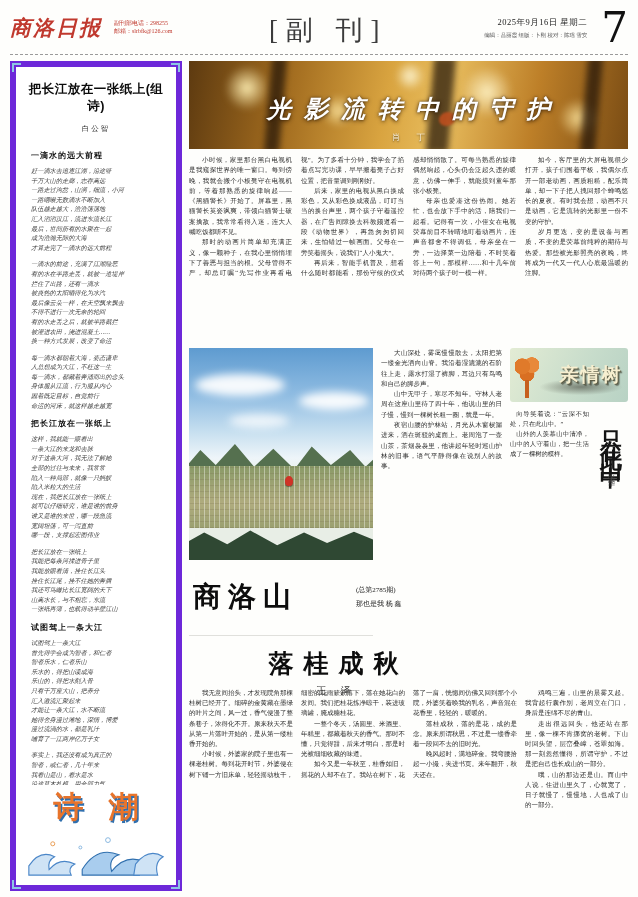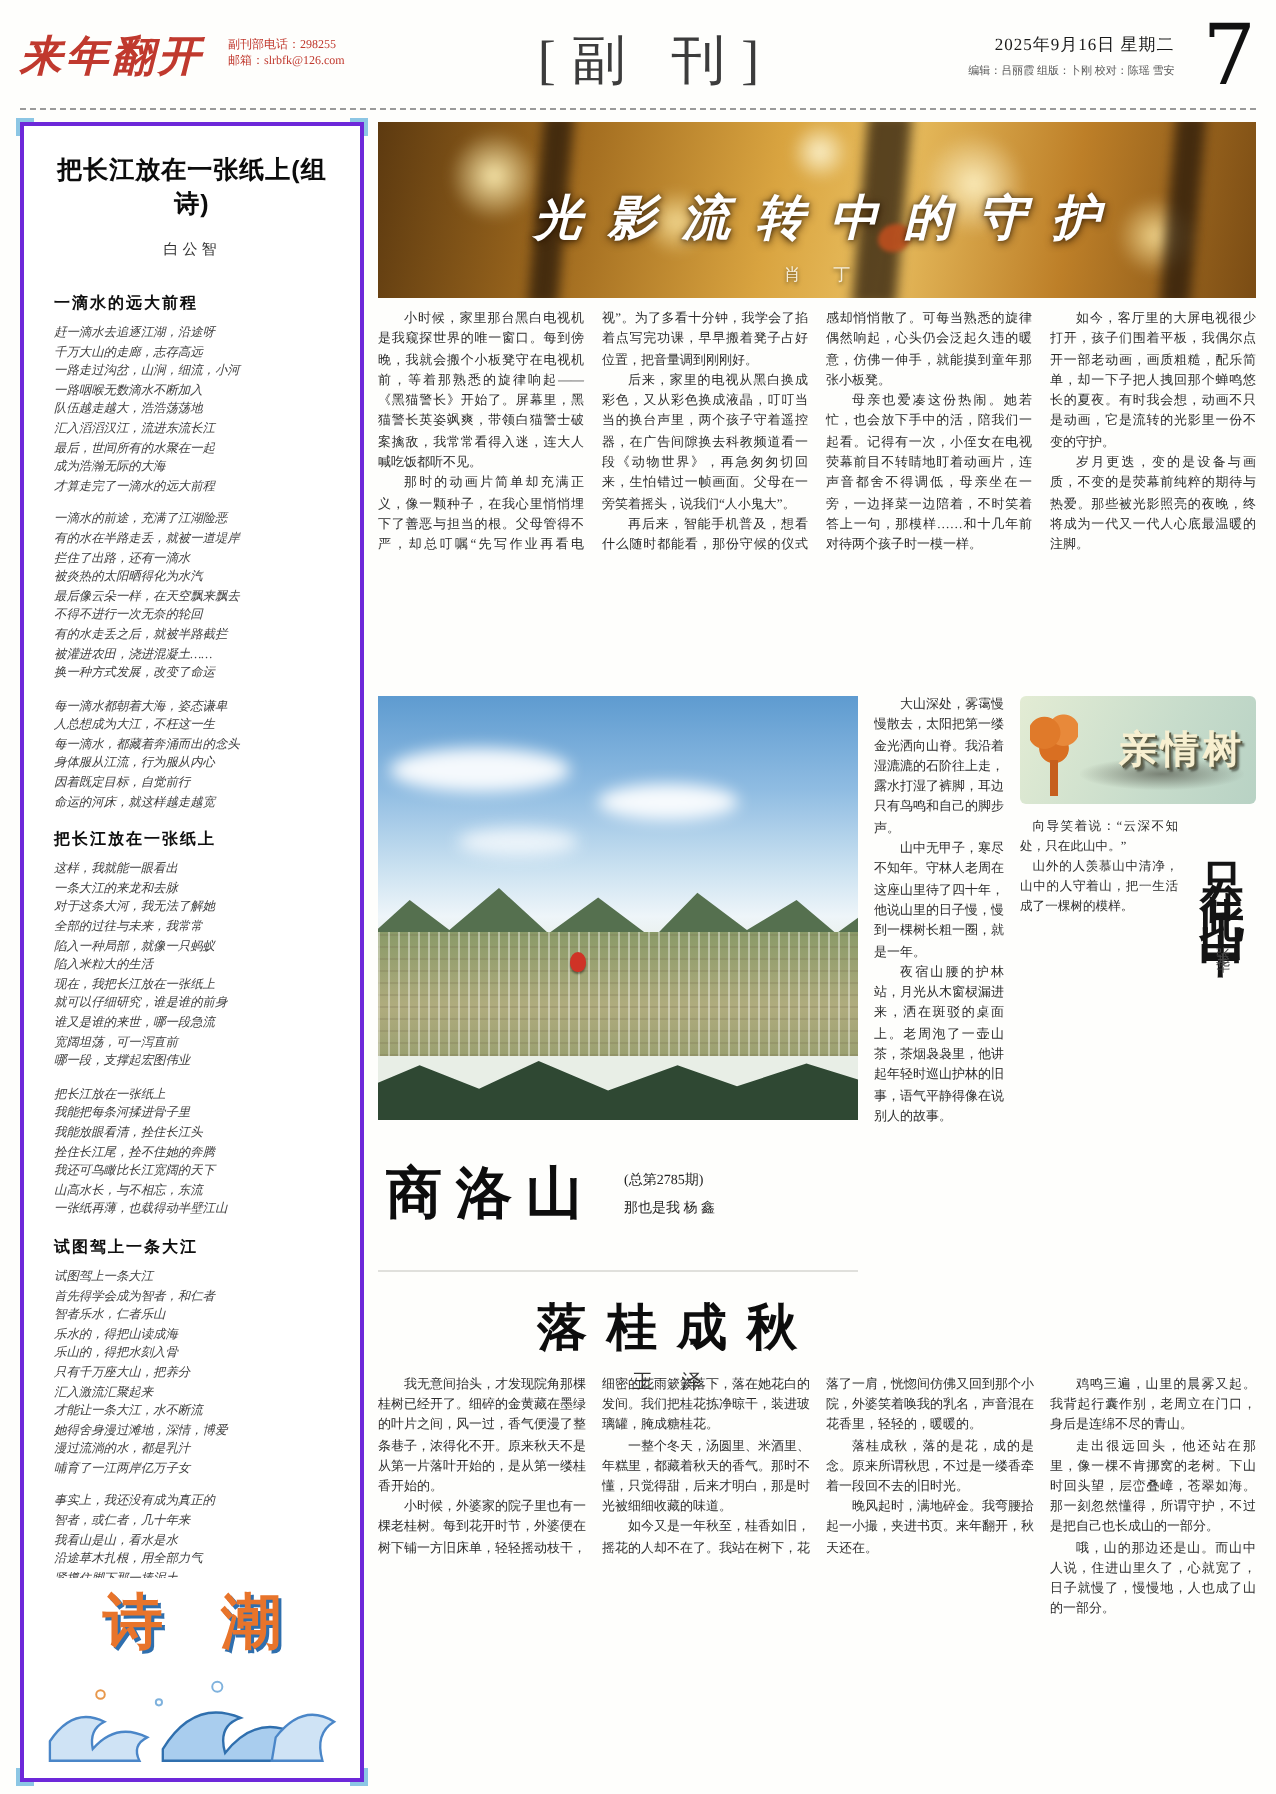--- a/index.html
+++ b/index.html
@@ -18,21 +18,21 @@
   .mast-right { text-align:right; margin-top:9px; white-space:nowrap; }
   .date-line { font-size:8.5px; color:#1a1a1a; letter-spacing:.5px; }
   .credits-line { font-size:5.5px; color:#555; margin-top:3px; }
   .page-num { font-size:42px; line-height:40px; margin-left:14px; color:#111; font-family:"DejaVu Serif",serif; }
   .dashed-sep { border-top:1px dashed #9a9a9a; margin:4px 0 6px; }
 
   
   .content { display:flex; gap:7px; height:830px; }
 
   
-  .poem-box { width:172px; border:2px solid #6d28d9; position:relative; padding:14px 11px 6px; display:flex; flex-direction:column; background:#fff; }
+  .poem-box { width:172px; border:6px solid #6d28d9; position:relative; padding:14px 11px 6px; display:flex; flex-direction:column; background:#fff; }
   .corner { position:absolute; width:9px; height:9px; border:2px solid #8cc6e4; }
   .c-tl { top:-4px; left:-4px; border-right:none; border-bottom:none; }
   .c-tr { top:-4px; right:-4px; border-left:none; border-bottom:none; }
   .c-bl { bottom:-4px; left:-4px; border-right:none; border-top:none; }
   .c-br { bottom:-4px; right:-4px; border-left:none; border-top:none; }
   .poem-title { font-size:12.5px; font-weight:bold; text-align:center; color:#0c0c0c; font-family:"Liberation Sans",sans-serif; letter-spacing:.5px; }
   .poem-author { font-size:7.5px; text-align:center; margin:9px 0 8px; color:#333; letter-spacing:2px; }
   .poem-scroll { flex:1; overflow:hidden; padding:0 4px; }
   .poem-sec-head { font-size:8px; font-weight:bold; color:#0f0f0f; margin:8px 0 5px; font-family:"Liberation Sans",sans-serif; letter-spacing:1px; }
   .stanza { font-size:6.2px; line-height:9.6px; color:#3e3e3e; white-space:pre-line; font-style:italic; margin-bottom:7px; }
@@ -62,39 +62,39 @@
     text-shadow:0 1px 4px rgba(50,25,0,.85), 0 0 2px rgba(0,0,0,.5); white-space:nowrap; }
   .banner-author { position:absolute; bottom:5px; width:100%; text-align:center; color:#f7efdc; font-size:8.5px; letter-spacing:7px; text-indent:7px; text-shadow:0 1px 2px rgba(0,0,0,.6); }
 
   
   .feature-text { margin-top:6px; height:188px; column-count:4; column-gap:9px;
     font-size:6.5px; line-height:10.3px; text-align:justify; color:#2d2d2d; overflow:hidden; }
   .para-block p { margin:0; text-indent:2em; }
 
   
   .middle-band { display:flex; gap:8px; height:292px; margin-top:5px; }
-  .photo-wrap { width:240px; display:flex; flex-direction:column; flex:none; }
+  .photo-wrap { width:184px; display:flex; flex-direction:column; flex:none; }
   .photo { height:212px; position:relative; overflow:hidden; background:#cfe2ef; }
   .sky { position:absolute; inset:0; background:linear-gradient(#5e9bd0 0%,#8fbce2 22%,#c8e0f0 40%,#eef5f9 52%,#e8eee6 60%); }
   .cloud { position:absolute; background:rgba(255,255,255,.92); border-radius:50%; filter:blur(4px); }
   .cl1 { width:90px;height:22px; left:6px; top:26px; }
   .cl2 { width:70px;height:18px; left:110px; top:44px; }
   .cl3 { width:60px;height:14px; left:40px; top:66px; opacity:.8; }
   .mtn-far { position:absolute; left:-4px; right:-4px; top:84px; height:60px; background:#55704f;
     clip-path:polygon(0 60%,8% 30%,16% 55%,26% 20%,36% 58%,46% 28%,57% 62%,66% 24%,76% 55%,86% 30%,94% 58%,100% 40%,100% 100%,0 100%); }
   .valley { position:absolute; left:0; right:0; top:118px; height:62px;
     background:linear-gradient(#8a9a68,#b0ac7e 60%,#9aa070);
     }
   .specks { position:absolute; inset:0; background-image:repeating-linear-gradient(90deg, rgba(255,255,255,.55) 0 1px, transparent 1px 5px), repeating-linear-gradient(0deg, rgba(120,110,80,.35) 0 1px, transparent 1px 6px); opacity:.7; }
   .red-landmark { position:absolute; width:8px; height:10px; left:96px; top:128px; background:#cf3326; border-radius:50% 50% 45% 45%; box-shadow:0 1px 1px rgba(0,0,0,.4); }
   .ridge-front { position:absolute; left:-4px; right:-4px; bottom:-2px; height:42px; background:#2f4833;
     clip-path:polygon(0 55%,10% 30%,22% 58%,34% 25%,48% 60%,62% 30%,74% 55%,88% 28%,100% 50%,100% 100%,0 100%); }
   .caption-box { height:76px; display:flex; align-items:center; gap:14px; padding:6px 4px 8px; border-bottom:1px solid #e0e0dc; }
   .photo-name { font-size:28px; font-weight:bold; letter-spacing:7px; color:#0d0d0d; font-family:"Liberation Sans",sans-serif; white-space:nowrap; }
-  .caption-meta { font-size:7px; color:#1d1d1d; line-height:14px; white-space:nowrap; }
+  .caption-meta { font-size:7px; color:#1d1d1d; line-height:14px; white-space:nowrap;margin-left:44px; }
   .mid-col { flex:1; font-size:6.5px; line-height:10.3px; text-align:justify; color:#2d2d2d; overflow:hidden; min-width:0; }
   .right-zone { width:118px; flex:none; display:flex; flex-direction:column; }
   .qinqing-box { height:54px; background:linear-gradient(115deg,#e3ecd4 0%,#c7dccb 60%,#b8d2c4 100%); border-radius:3px; position:relative; overflow:hidden; display:flex; align-items:center; justify-content:center;padding-left:28px; }
   .qq-shadow { position:absolute; bottom:7px; left:30px; right:6px; height:16px; background:radial-gradient(ellipse at center, rgba(70,70,60,.6), transparent 72%); }
   .qq-tree { position:absolute; left:4px; bottom:4px; width:26px; height:42px; }
   .qq-crown { position:absolute; top:0; left:1px; width:24px; height:26px; background:
       radial-gradient(circle at 30% 40%, #e07a2a 0 34%, transparent 36%),
       radial-gradient(circle at 70% 35%, #e8893a 0 32%, transparent 34%),
       radial-gradient(circle at 50% 70%, #d96f22 0 33%, transparent 35%); }
   .qq-trunk { position:absolute; bottom:0; left:11px; width:4px; height:18px; background:#c65f1e; }
@@ -117,21 +117,21 @@
   .essay-text { width:328px; flex:none; column-count:3; column-gap:8px; font-size:6.5px; line-height:10.2px; text-align:justify; color:#2d2d2d; overflow:hidden; }
   .mountain-bottom { flex:1; font-size:6.5px; line-height:10.2px; text-align:justify; color:#2d2d2d; overflow:hidden; min-width:0; }
 </style>
 </head>
 <body>
 
 <div class="page">
 
   <div class="masthead">
     <div class="mast-left">
-      <div class="paper-logo">来年翻开</div>
+      <div class="paper-logo">商洛日报</div>
       <div class="contact">
         <div>副刊部电话：298255</div>
         <div>邮箱：slrbfk@126.com</div>
       </div>
     </div>
     <div class="mast-center">[副 刊]</div>
     <div class="mast-right">
       <div class="date-line">2025年9月16日 星期二</div>
       <div class="credits-line">编辑：吕丽霞  组版：卜刚  校对：陈瑶 雪安</div>
     </div>

